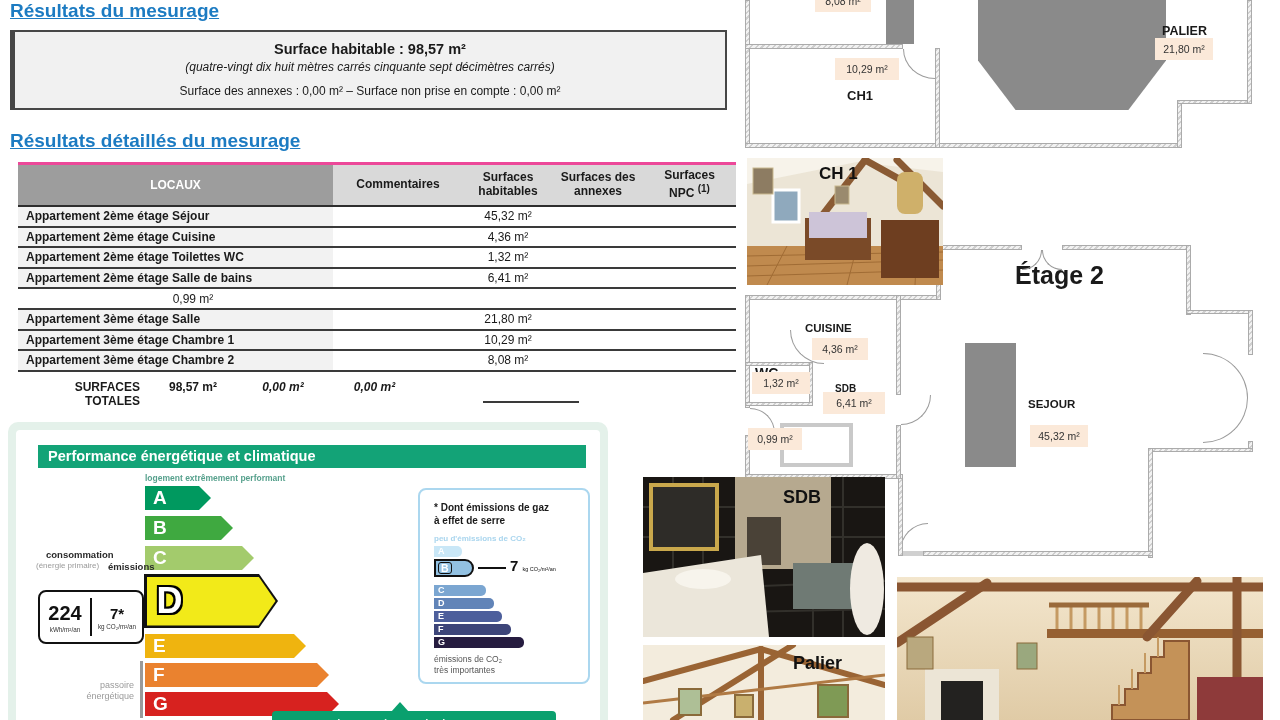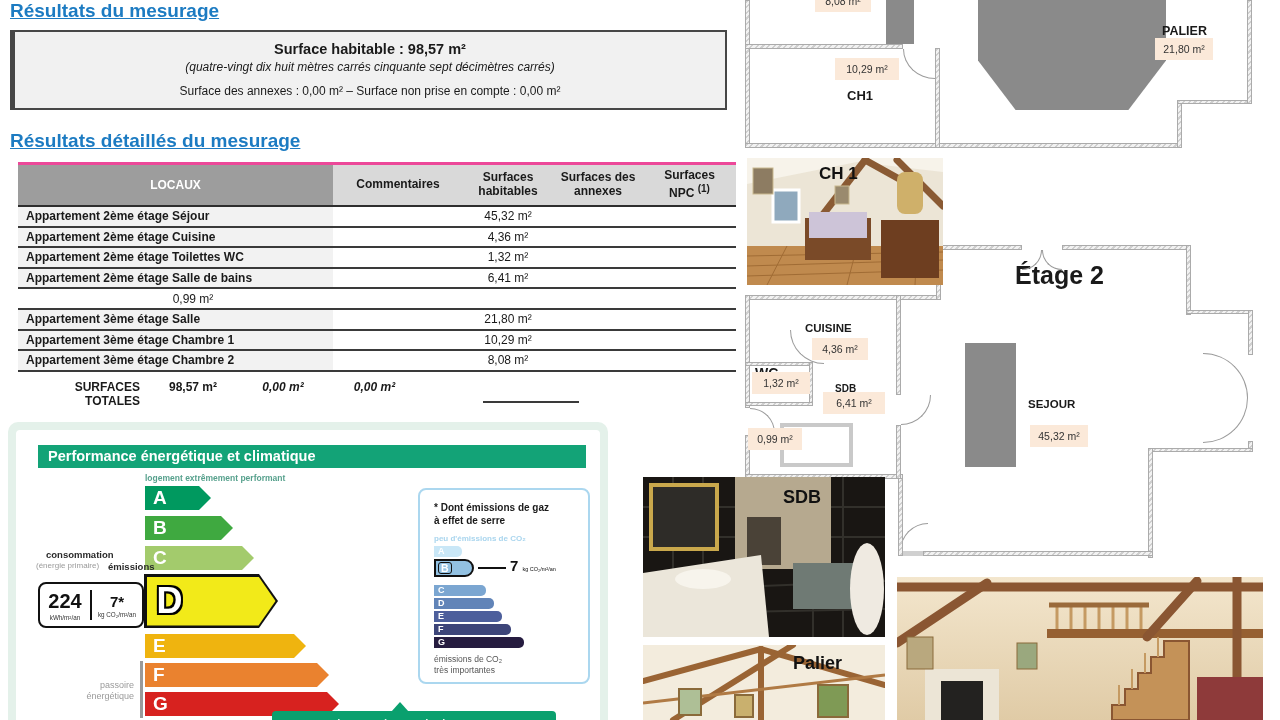--- a/index.html
+++ b/index.html
@@ -48,21 +48,21 @@
            clip-path:polygon(0 0, calc(100% - 12px) 0, 100% 50%, calc(100% - 12px) 100%, 0 100%); }
   .gradeD-outer { position:absolute; left:128px; top:144px; width:134px; height:54px; background:#111;
            clip-path:polygon(0 0, calc(100% - 19px) 0, 100% 50%, calc(100% - 19px) 100%, 0 100%); }
   .gradeD-inner { position:absolute; left:2.5px; top:2.5px; width:calc(100% - 5px); height:calc(100% - 5px);
            display:flex; align-items:center; padding-left:10px;
            clip-path:polygon(0 0, calc(100% - 17px) 0, 100% 50%, calc(100% - 17px) 100%, 0 100%); }
   .gdl { font-size:36px; font-weight:bold; color:#fff;
          text-shadow:-2px -2px 0 #000, 2px -2px 0 #000, -2px 2px 0 #000, 2px 2px 0 #000; }
   .vlabels { position:absolute; font-size:9.5px; font-weight:bold; color:#2a2a2a; }
   .vsub { position:absolute; font-size:8px; color:#9a9a9a; }
-  .vbox { position:absolute; left:22px; top:152px; width:106px; height:46px; background:#fff;
+  .vbox { position:absolute; left:22px; top:160px; width:106px; height:54px; background:#fff;
           border:2.5px solid #111; border-radius:8px; display:flex;text-align:right; }
   .vcol { flex:1; display:flex; flex-direction:column; align-items:center; justify-content:center; }
   .vdiv { width:2px; background:#111; margin:6px 0; }
   .vnum1 { font-size:20px; font-weight:bold; color:#111; }
   .vnum2 { font-size:15px; font-weight:bold; color:#111; }
   .vunit { font-size:6.3px; color:#333; margin-top:1px; }
   .passoire-line { position:absolute; left:124px; top:231px; width:2.5px; height:57px; background:#9a9a9a; }
   .passoire-lbl { position:absolute; left:30px; top:250px; width:88px; text-align:right;
                   font-size:9px; color:#9a9a9a; line-height:1.25; }
 

